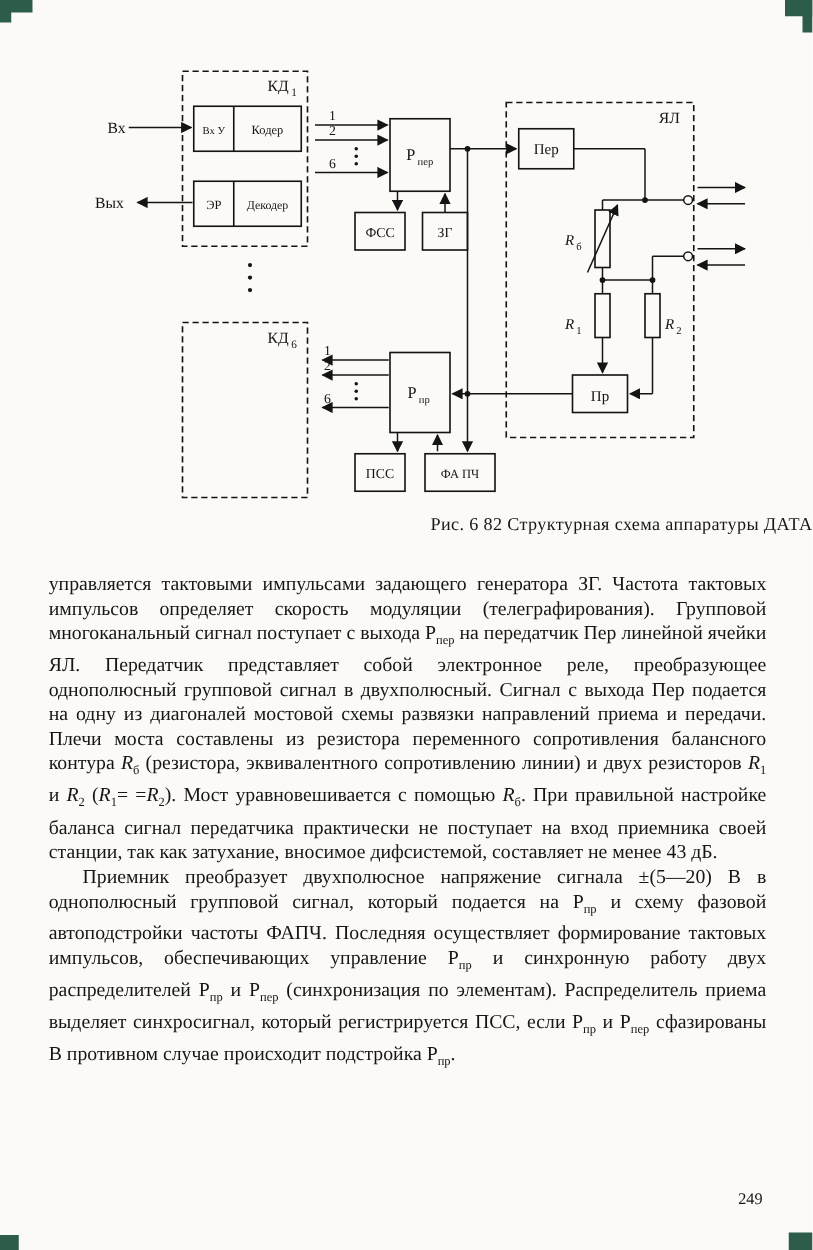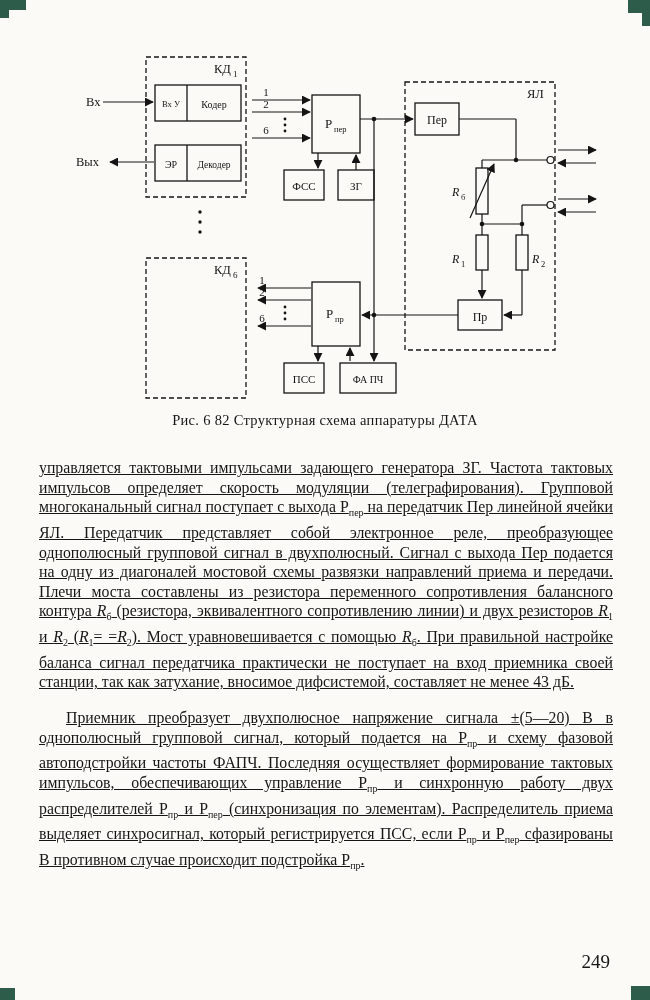--- a/index.html
+++ b/index.html
@@ -15,32 +15,32 @@
   .scan.tl1{left:0;top:0;width:26px;height:10px;}
   .scan.tl2{left:0;top:0;width:9px;height:18px;}
   .scan.tr{right:0;top:0;width:22px;height:13px;}
   .scan.tr2{right:0;top:0;width:8px;height:26px;}
   .scan.bl{left:0;bottom:0;width:15px;height:12px;}
   .scan.br{right:0;bottom:0;width:19px;height:14px;}
   .fig{position:absolute;left:0;top:0;}
   svg text{fill:#141414;font-family:"Liberation Serif", serif;}
   .caption{
     position:absolute;left:0;top:412px;width:650px;
-    text-align:center;font-size:14.5px;letter-spacing:0.3px;
+    text-align:right;font-size:14.5px;letter-spacing:0.3px;
   }
   .bodytext{
     position:absolute;left:39px;top:458px;width:574px;
     font-size:15.8px;line-height:19.6px;text-align:justify;
   }
-  .bodytext p{margin:0;text-decoration:underline;}
-  .bodytext p.indent{text-indent:27px;margin-top:16px;}
+  .bodytext p{margin:0;}
+  .bodytext p.indent{text-indent:27px;}
   .bodytext sub{font-size:10px;}
   .pagenum{
     position:absolute;right:40px;top:951px;
-    font-size:19px;
+    font-size:13px;
   }
 </style>
 </head>
 <body>
 
 <div class="page">
 
   <div class="scan tl1"></div>
   <div class="scan tl2"></div>
   <div class="scan tr"></div>

